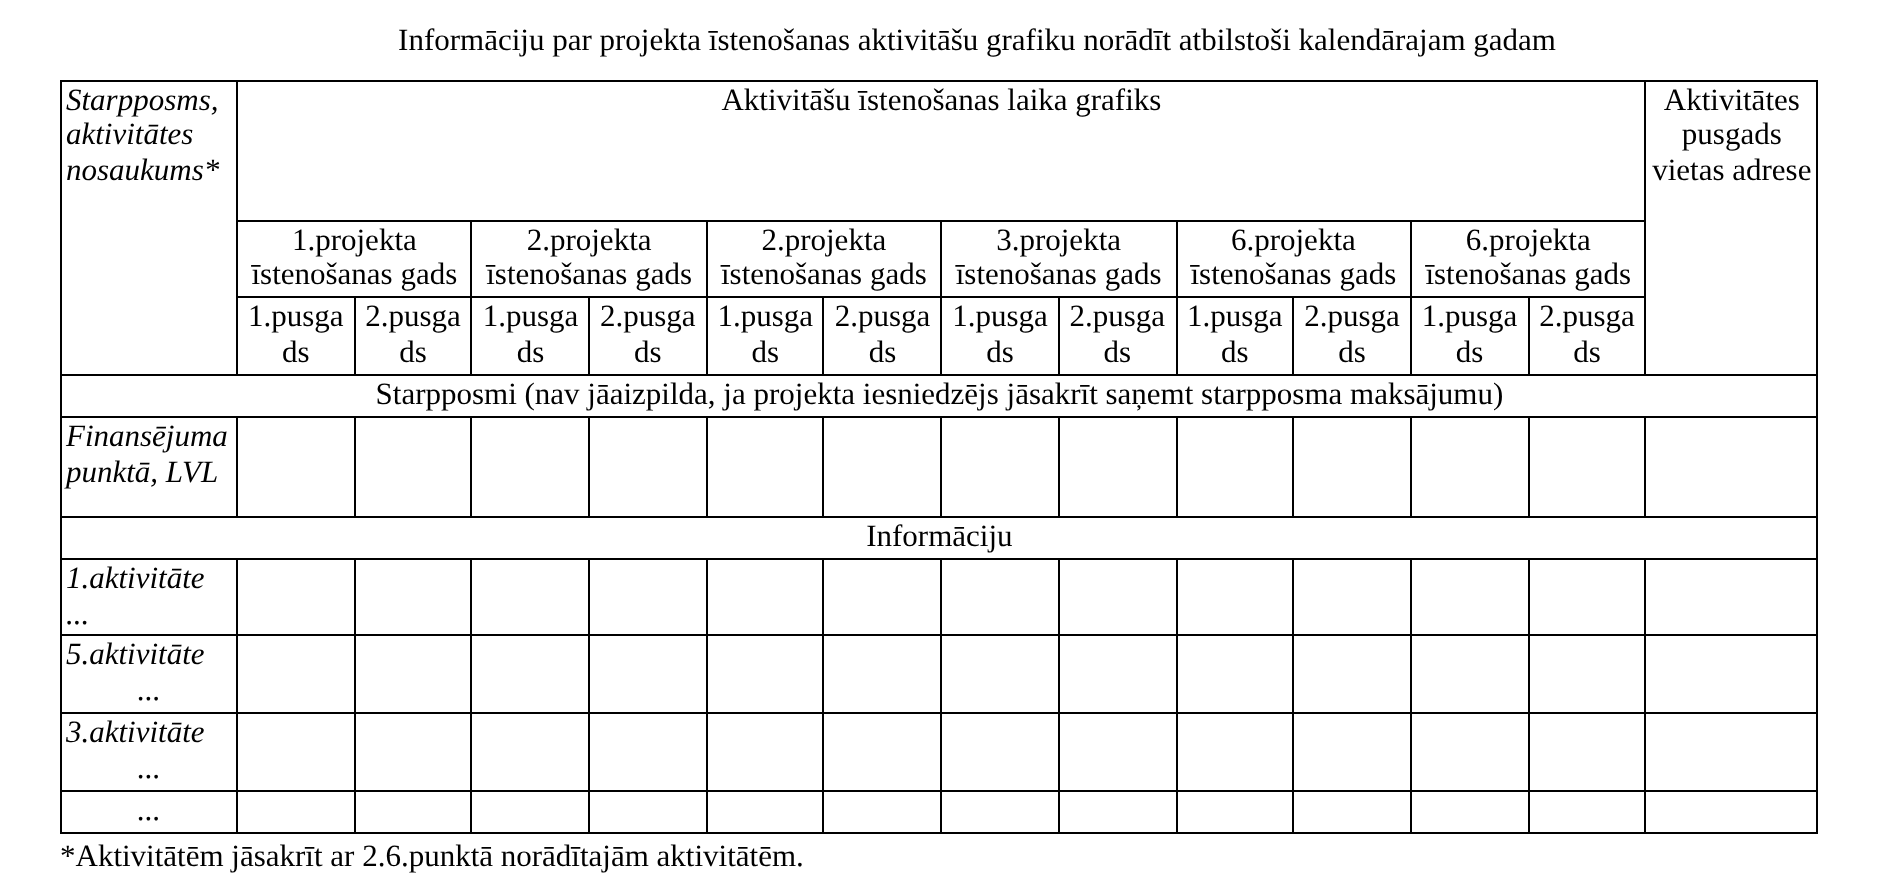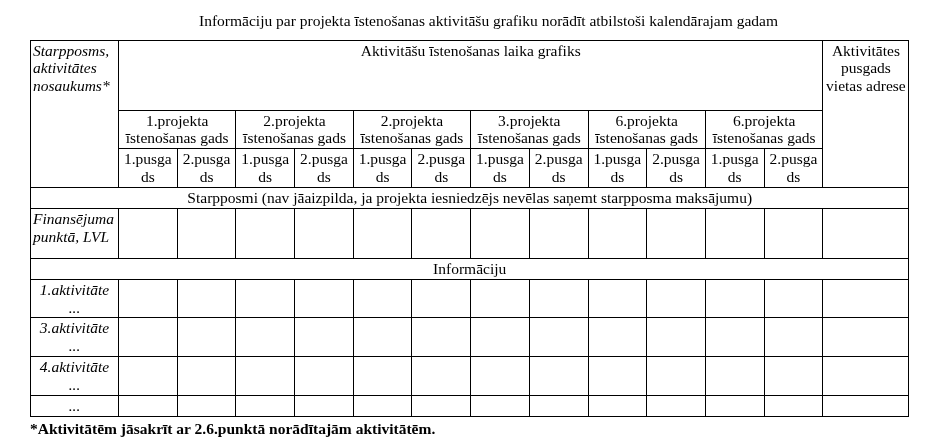--- a/index.html
+++ b/index.html
@@ -34,27 +34,26 @@
     line-height: 1.15;
     padding: 1px 2px;
     vertical-align: top;
     overflow-wrap: break-word;
     word-wrap: break-word;
     overflow: hidden;
   }
   td.center { text-align: center; }
   td.left   { text-align: left; font-style: italic; }
   td.section { text-align: center; }
-  .dots-left   { text-align: center; }
+  .dots-left   { text-align: left; }
   .dots-center { text-align: center; }
   .footnote {
     font-size: 15.5px;
     line-height: 1.2;
     margin: 3px 0 0 0;
-    font-weight: bold;
   }
 </style>
 </head>
 <body>
 
 <div class="page">
 
   <p class="intro">Informāciju par projekta īstenošanas aktivitāšu grafiku norādīt atbilstoši kalendārajam gadam</p>
 
   <table class="form">
@@ -89,21 +88,21 @@
       <td class="center">2.pusgads</td>
       <td class="center">1.pusgads</td>
       <td class="center">2.pusgads</td>
       <td class="center">1.pusgads</td>
       <td class="center">2.pusgads</td>
       <td class="center">1.pusgads</td>
       <td class="center">2.pusgads</td>
     </tr>
 
     <tr style="height:20px">
-      <td colspan="14" class="section">Starpposmi (nav jāaizpilda, ja projekta iesniedzējs nevēlas saņemt starpposma maksājumu)</td>
+      <td colspan="14" class="section">Starpposmi (nav jāaizpilda, ja projekta iesniedzējs jāsakrīt saņemt starpposma maksājumu)</td>
     </tr>
 
     <tr style="height:50px">
       <td class="left">Finansējuma punktā, LVL</td>
       <td></td>
       <td></td>
       <td></td>
       <td></td>
       <td></td>
       <td></td>
@@ -135,58 +134,58 @@
       <td></td>
       <td></td>
       <td></td>
       <td></td>
       <td></td>
       <td></td>
     </tr>
 
     <tr style="height:31px">
       <td class="left">
+        <div class="dots-left">5.aktivitāte</div>
+        <div class="dots-center">...</div>
+      </td>
+      <td></td>
+      <td></td>
+      <td></td>
+      <td></td>
+      <td></td>
+      <td></td>
+      <td></td>
+      <td></td>
+      <td></td>
+      <td></td>
+      <td></td>
+      <td></td>
+      <td></td>
+    </tr>
+
+    <tr style="height:39px">
+      <td class="left">
         <div class="dots-left">3.aktivitāte</div>
         <div class="dots-center">...</div>
       </td>
       <td></td>
       <td></td>
       <td></td>
       <td></td>
       <td></td>
       <td></td>
       <td></td>
       <td></td>
       <td></td>
       <td></td>
       <td></td>
       <td></td>
       <td></td>
     </tr>
 
-    <tr style="height:39px">
-      <td class="left">
-        <div class="dots-left">4.aktivitāte</div>
-        <div class="dots-center">...</div>
-      </td>
-      <td></td>
-      <td></td>
-      <td></td>
-      <td></td>
-      <td></td>
-      <td></td>
-      <td></td>
-      <td></td>
-      <td></td>
-      <td></td>
-      <td></td>
-      <td></td>
-      <td></td>
-    </tr>
-
     <tr style="height:16px">
       <td class="left">
         <div class="dots-center">...</div>
       </td>
       <td></td>
       <td></td>
       <td></td>
       <td></td>
       <td></td>
       <td></td>

